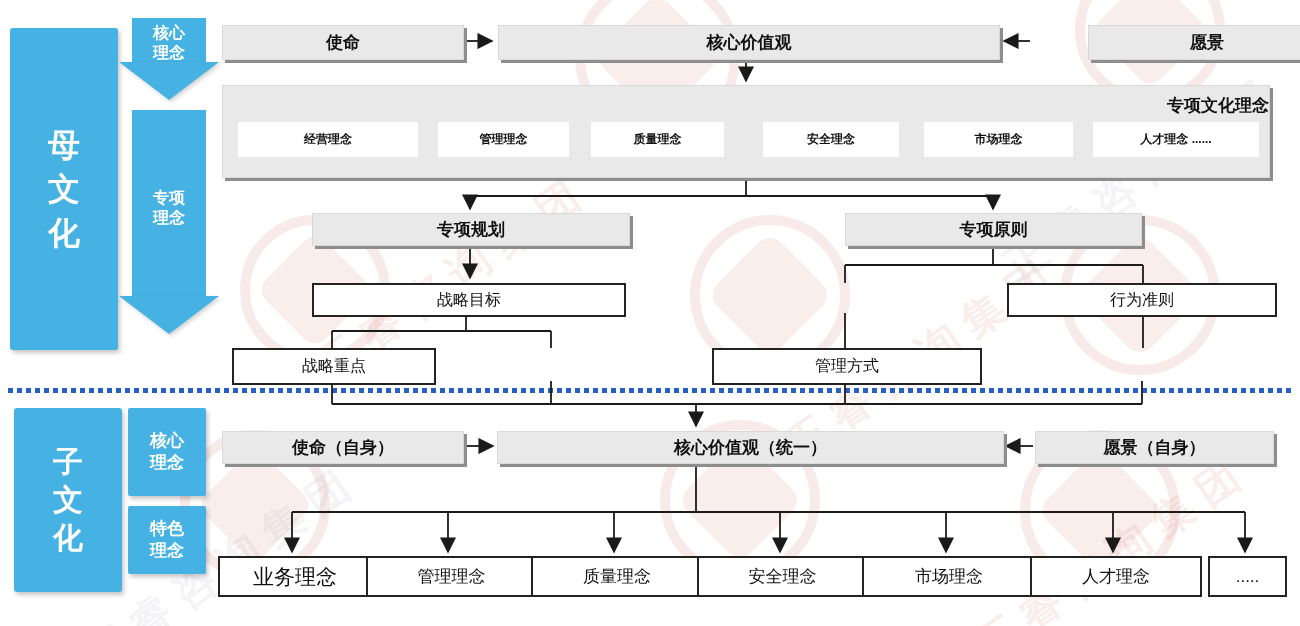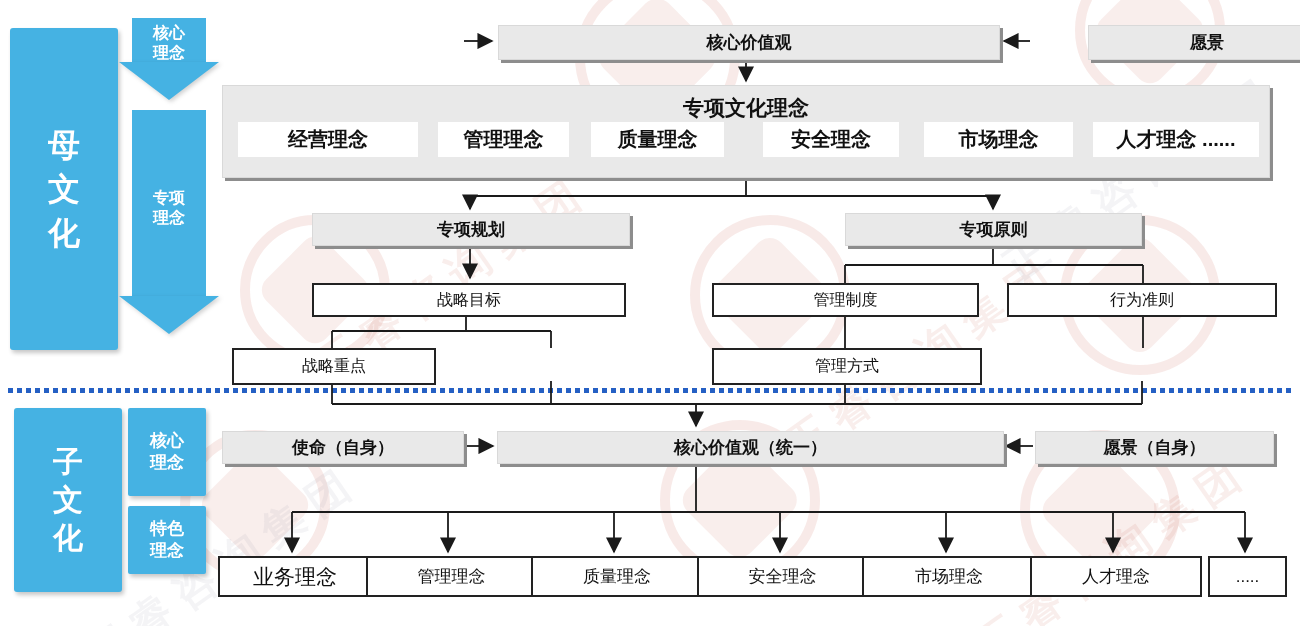--- a/index.html
+++ b/index.html
@@ -34,22 +34,22 @@
   .arrow-label{position:absolute;left:0;right:0;color:#fff;font-weight:bold;
                font-size:16px;line-height:20px;text-align:center;}
 
   
   .gbox{position:absolute;background:#e9e9e9;border:1px solid #d9d9d9;
         box-shadow:3px 3px 0 #8d8d8d;display:flex;align-items:center;justify-content:center;
         font-weight:bold;font-size:17px;}
   .wbox{position:absolute;background:#fff;border:2px solid #222;
         display:flex;align-items:center;justify-content:center;font-size:16px;}
   .plainbox{position:absolute;background:#fff;display:flex;align-items:center;justify-content:center;
-            font-size:20px;}
-  .sc-title{position:absolute;left:0;right:0;top:8px;text-align:center;font-weight:bold;font-size:21px;}
+            font-size:12px;}
+  .sc-title{position:absolute;left:0;right:0;top:8px;text-align:right;font-weight:bold;font-size:17px;}
 
   
   .divider{position:absolute;left:8px;right:8px;top:388px;height:5px;
            background:repeating-linear-gradient(90deg,#2560C4 0 5px,transparent 5px 9px);}
 
   .lines{position:absolute;left:0;top:0;pointer-events:none;}
 </style>
 </head>
 <body>
 
@@ -176,39 +176,39 @@
         <div>化</div>
       </div>
   </div>
   <div class="bluebox" style="left:128px;top:408px;width:78px;height:88px">
     <span class="wrap2">核心理念</span>
   </div>
   <div class="bluebox" style="left:128px;top:506px;width:78px;height:68px">
     <span class="wrap2">特色理念</span>
   </div>
 
+  <div class="gbox" style="left:222px;top:25px;width:240px;height:33px">使命</div>
   <div class="gbox" style="left:498px;top:25px;width:500px;height:33px">核心价值观</div>
   <div class="gbox" style="left:1088px;top:25px;width:236px;height:33px">愿景</div>
 
   <div class="gbox" style="left:222px;top:85px;width:1046px;height:91px">
     <div class="sc-title">专项文化理念</div>
     <div class="plainbox" style="left:15px;top:36px;width:180px;height:35px">经营理念</div>
     <div class="plainbox" style="left:215px;top:36px;width:131px;height:35px">管理理念</div>
     <div class="plainbox" style="left:368px;top:36px;width:133px;height:35px">质量理念</div>
     <div class="plainbox" style="left:540px;top:36px;width:136px;height:35px">安全理念</div>
     <div class="plainbox" style="left:701px;top:36px;width:149px;height:35px">市场理念</div>
     <div class="plainbox" style="left:870px;top:36px;width:166px;height:35px">人才理念  ......</div>
   </div>
 
   <div class="gbox" style="left:312px;top:213px;width:316px;height:31px">专项规划</div>
   <div class="wbox" style="left:312px;top:283px;width:310px;height:30px">战略目标</div>
   <div class="wbox" style="left:232px;top:348px;width:200px;height:33px">战略重点</div>
 
   <div class="gbox" style="left:845px;top:213px;width:295px;height:31px">专项原则</div>
-  <div class="wbox" style="left:712px;top:283px;width:263px;height:30px">管理制度</div>
   <div class="wbox" style="left:1007px;top:283px;width:266px;height:30px">行为准则</div>
   <div class="wbox" style="left:712px;top:348px;width:266px;height:33px">管理方式</div>
 
   <div class="gbox" style="left:497px;top:431px;width:505px;height:31px">核心价值观（统一）</div>
   <div class="gbox" style="left:222px;top:431px;width:240px;height:31px">使命（自身）</div>
   <div class="gbox" style="left:1035px;top:431px;width:237px;height:31px">愿景（自身）</div>
 
   <div class="wbox" style="left:218px;top:556px;width:150px;height:37px;font-size:21px">业务理念</div>
   <div class="wbox" style="left:366px;top:556px;width:167px;height:37px;font-size:17px">管理理念</div>
   <div class="wbox" style="left:531px;top:556px;width:168px;height:37px;font-size:17px">质量理念</div>

